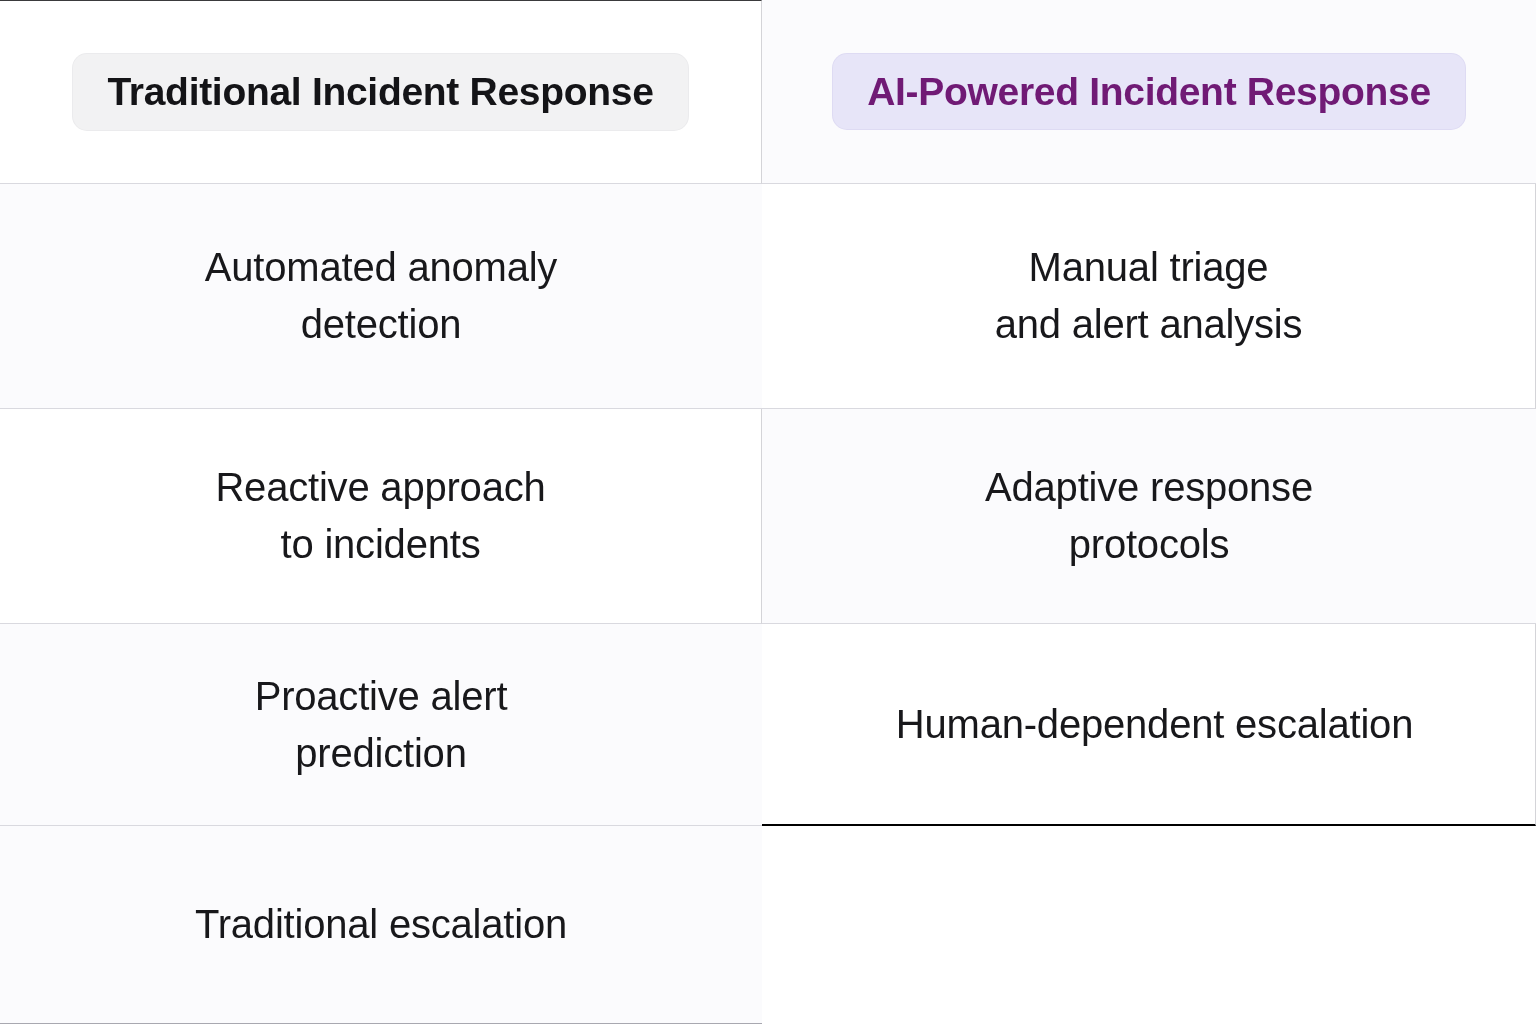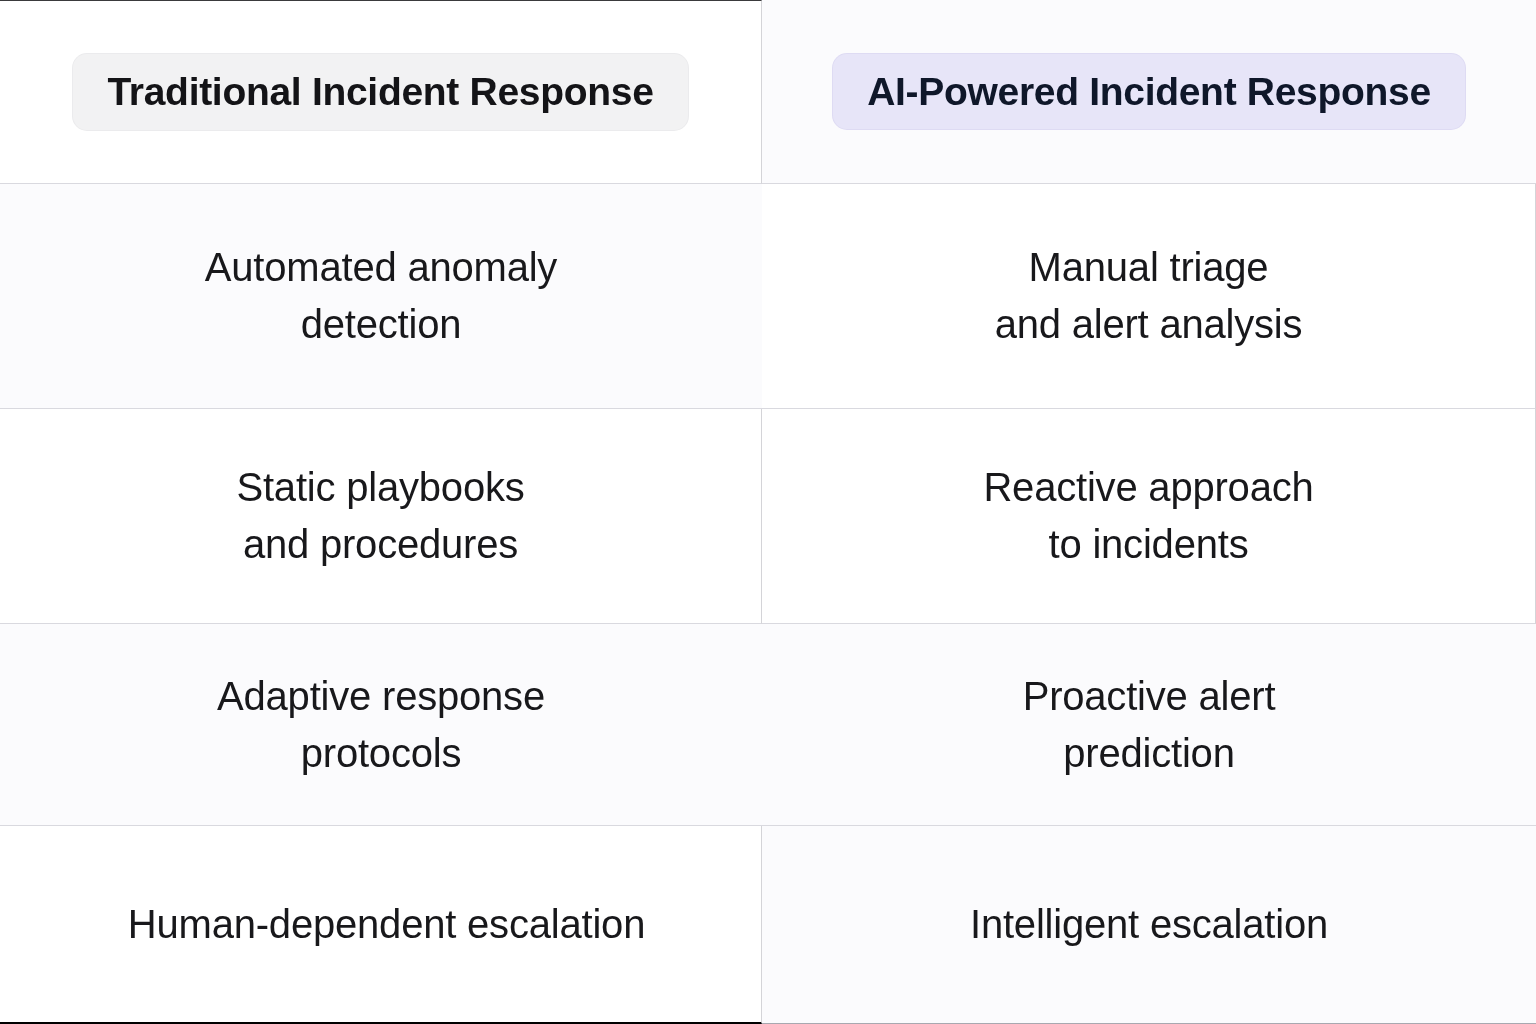--- a/index.html
+++ b/index.html
@@ -61,21 +61,21 @@
     line-height: 1.12;
     white-space: nowrap;
   }
   .pill-traditional {
     background: #f2f2f3;
     color: #141417;
     box-shadow: 0 0 0 1px #ebebed;
   }
   .pill-ai {
     background: #e7e5f8;
-    color: #0f172a;
+    color: #701a75;
     box-shadow: 0 0 0 1px #dedbf3;
   }
 
   
   .cell-text {
     font-size: 40px;
     font-weight: 400;
     color: #18181b;
     line-height: 1.42;
     letter-spacing: -0.2px;
@@ -97,37 +97,33 @@
   <div class="cell col-right row-sep">
     <span class="cell-text">Automated anomaly
 detection</span>
   </div>
   <div class="cell col-left row-sep">
     <span class="cell-text">Manual triage
 and alert analysis</span>
   </div>
 
   <div class="cell col-left row-sep">
-    <span class="cell-text">Static playbooks
-and procedures</span>
-  </div>
-  <div class="cell col-left row-sep">
     <span class="cell-text">Reactive approach
 to incidents</span>
   </div>
 
   <div class="cell col-right row-sep">
     <span class="cell-text">Adaptive response
 protocols</span>
   </div>
   <div class="cell col-right row-sep">
     <span class="cell-text">Proactive alert
 prediction</span>
   </div>
 
   <div class="cell col-left bottom-edge">
     <span class="cell-text">Human-dependent escalation</span>
   </div>
   <div class="cell col-right bottom-edge">
-    <span class="cell-text">Intelligent escalation</span>
+    <span class="cell-text">Traditional escalation</span>
   </div>
 
 </div>
 
 </body></html>

